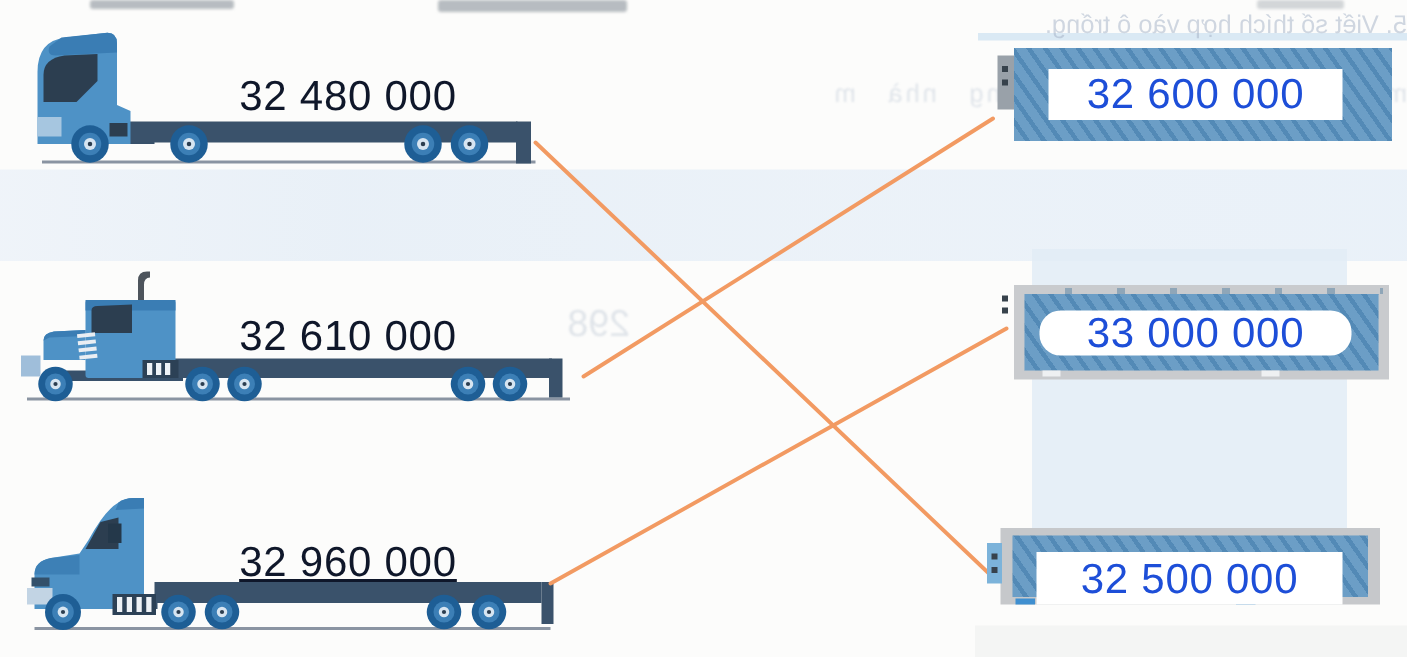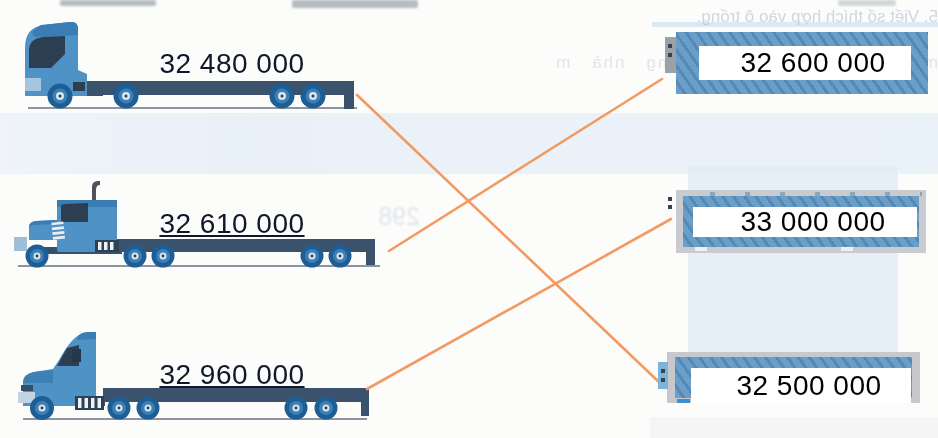--- a/index.html
+++ b/index.html
@@ -28,37 +28,37 @@
   .f2{left:292px;top:0;width:126px;height:8px;}
   .f3{left:838px;top:0;width:58px;height:6px;opacity:.6;}
   
   .truck{position:absolute;}
   .t1{left:15px;top:12px;}
   .t2{left:12px;top:173px;}
   .t3{left:15px;top:326px;}
   .truck-number{position:absolute;width:164px;text-align:center;
     font-size:28px;color:#0f172a;letter-spacing:.5px;white-space:nowrap;}
   .n1{left:150px;top:48px;}
-  .n2{left:150px;top:208px;text-decoration:underline;}
+  .n2{left:150px;top:208px;}
   .n3{left:150px;top:359px;text-decoration:underline;}
   
   .lines{position:absolute;left:0;top:0;width:938px;height:438px;pointer-events:none;}
   
   .nbox{position:absolute;}
   .hatch{background-color:#5b93c0;
     background-image:repeating-linear-gradient(55deg,rgba(255,255,255,.10) 0 6px,rgba(25,70,110,.12) 6px 9px);}
   .b1{left:676px;top:32px;width:252px;height:62px;}
   .b2{left:676px;top:190px;width:250px;height:63px;background:#c9cbce;}
   .b3{left:667px;top:352px;width:253px;height:51px;background:#c6c8cb;}
   .b2 .inner{position:absolute;left:7px;right:7px;top:6px;bottom:6px;}
   .b3 .inner{position:absolute;left:8px;right:8px;top:5px;bottom:5px;}
   .box-label{position:absolute;background:#ffffff;display:flex;align-items:center;justify-content:center;
-    font-size:28px;color:#000000;letter-spacing:.5px;white-space:nowrap;padding-left:16px;}
+    font-size:28px;color:#1d4ed8;letter-spacing:.5px;white-space:nowrap;}
   .b1 .box-label{left:23px;top:14px;width:196px;height:34px;}
-  .b2 .box-label{left:17px;top:17px;width:208px;height:30px;}
+  .b2 .box-label{left:17px;top:17px;width:208px;height:30px;border-radius:14px;}
   .b3 .box-label{left:24px;top:16px;width:204px;height:35px;}
   .notches{position:absolute;left:4px;right:4px;top:2px;height:4px;
     background:repeating-linear-gradient(90deg,transparent 0 30px,#8fa6b8 30px 35px);}
   .tab{position:absolute;}
   .b1 .tab{left:-11px;top:5px;width:11px;height:36px;background:#99a1a9;}
   .b3 .tab{left:-9px;top:10px;width:10px;height:27px;background:#7cb3da;}
   .dots2{position:absolute;left:-8px;top:7px;width:5px;height:18px;}
   .dot{width:4px;height:4px;background:#37424c;margin-bottom:4px;}
   .tab .dot{position:absolute;left:3px;}
   .tab .d1{top:7px;} .tab .d2{top:16px;}

